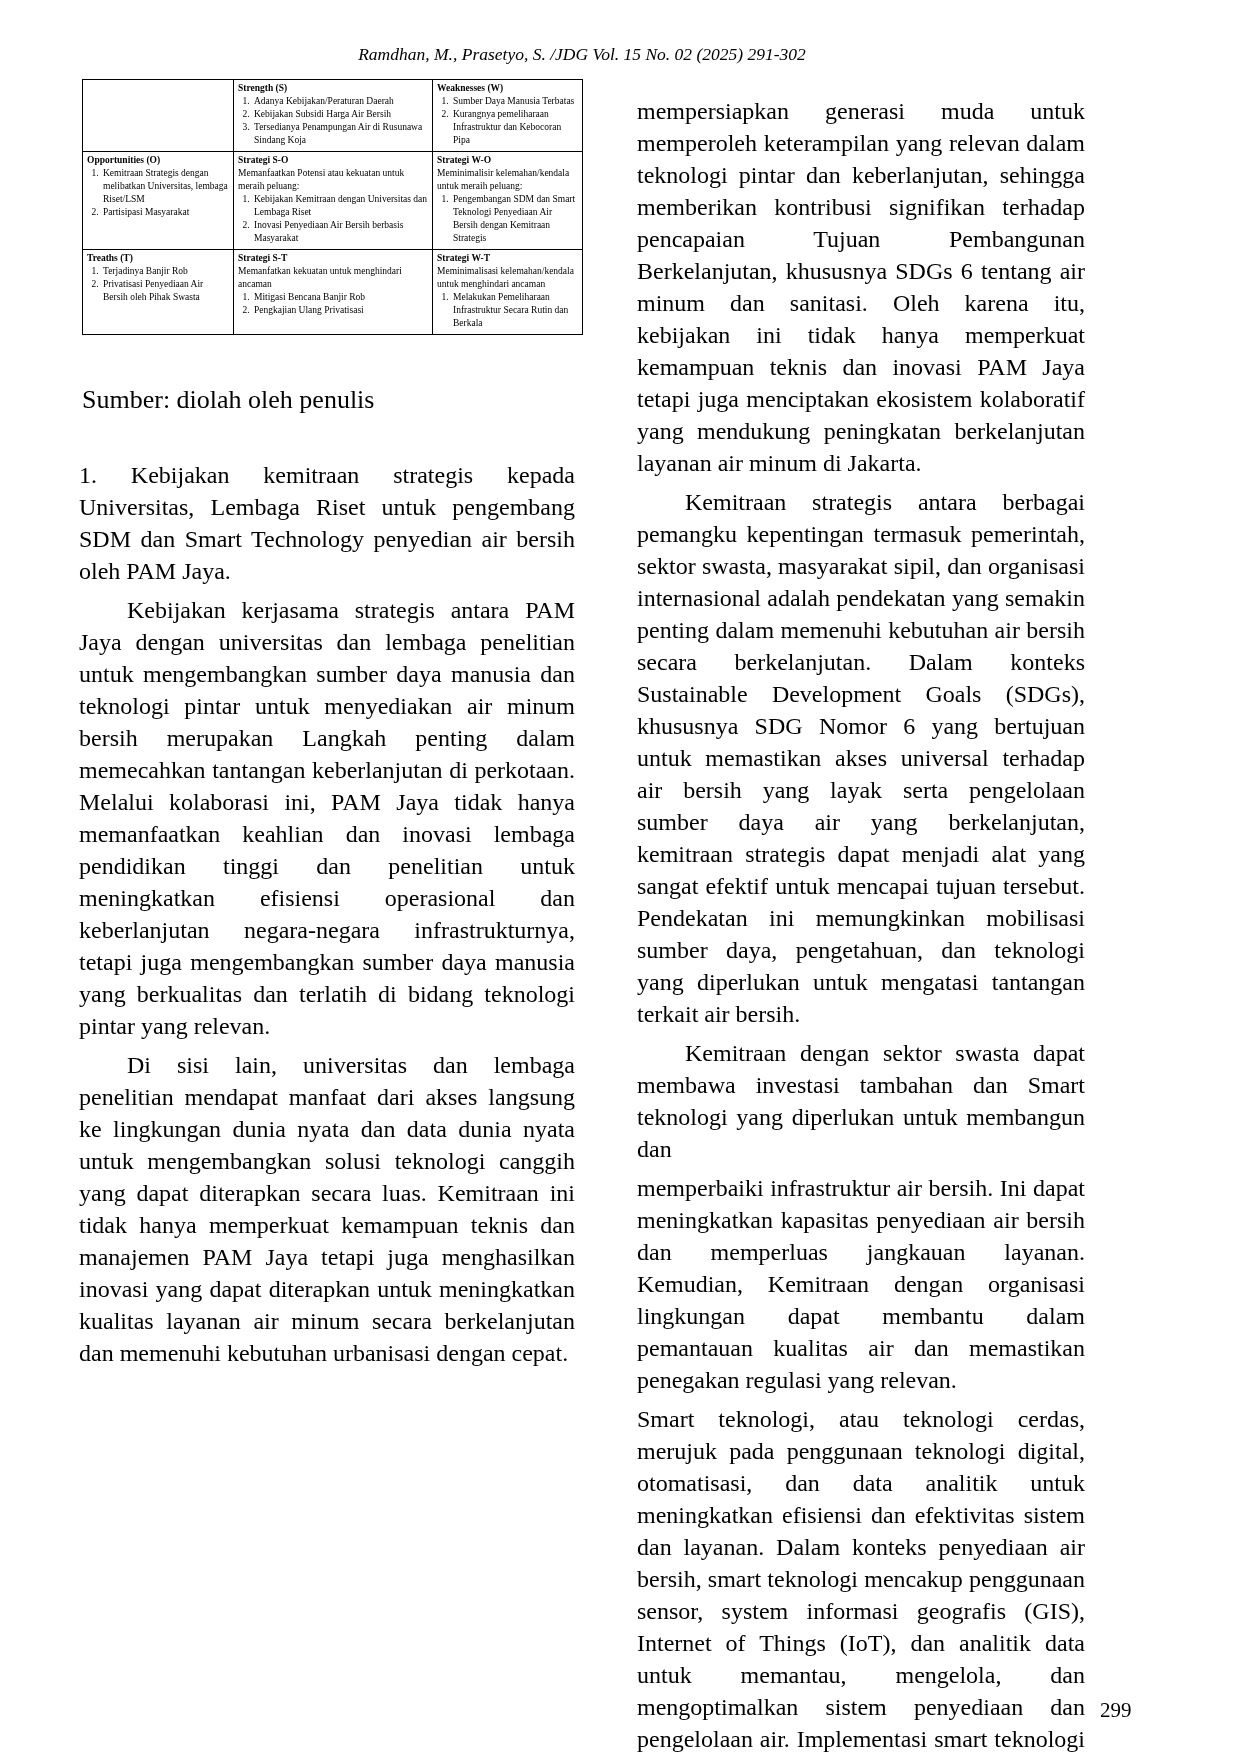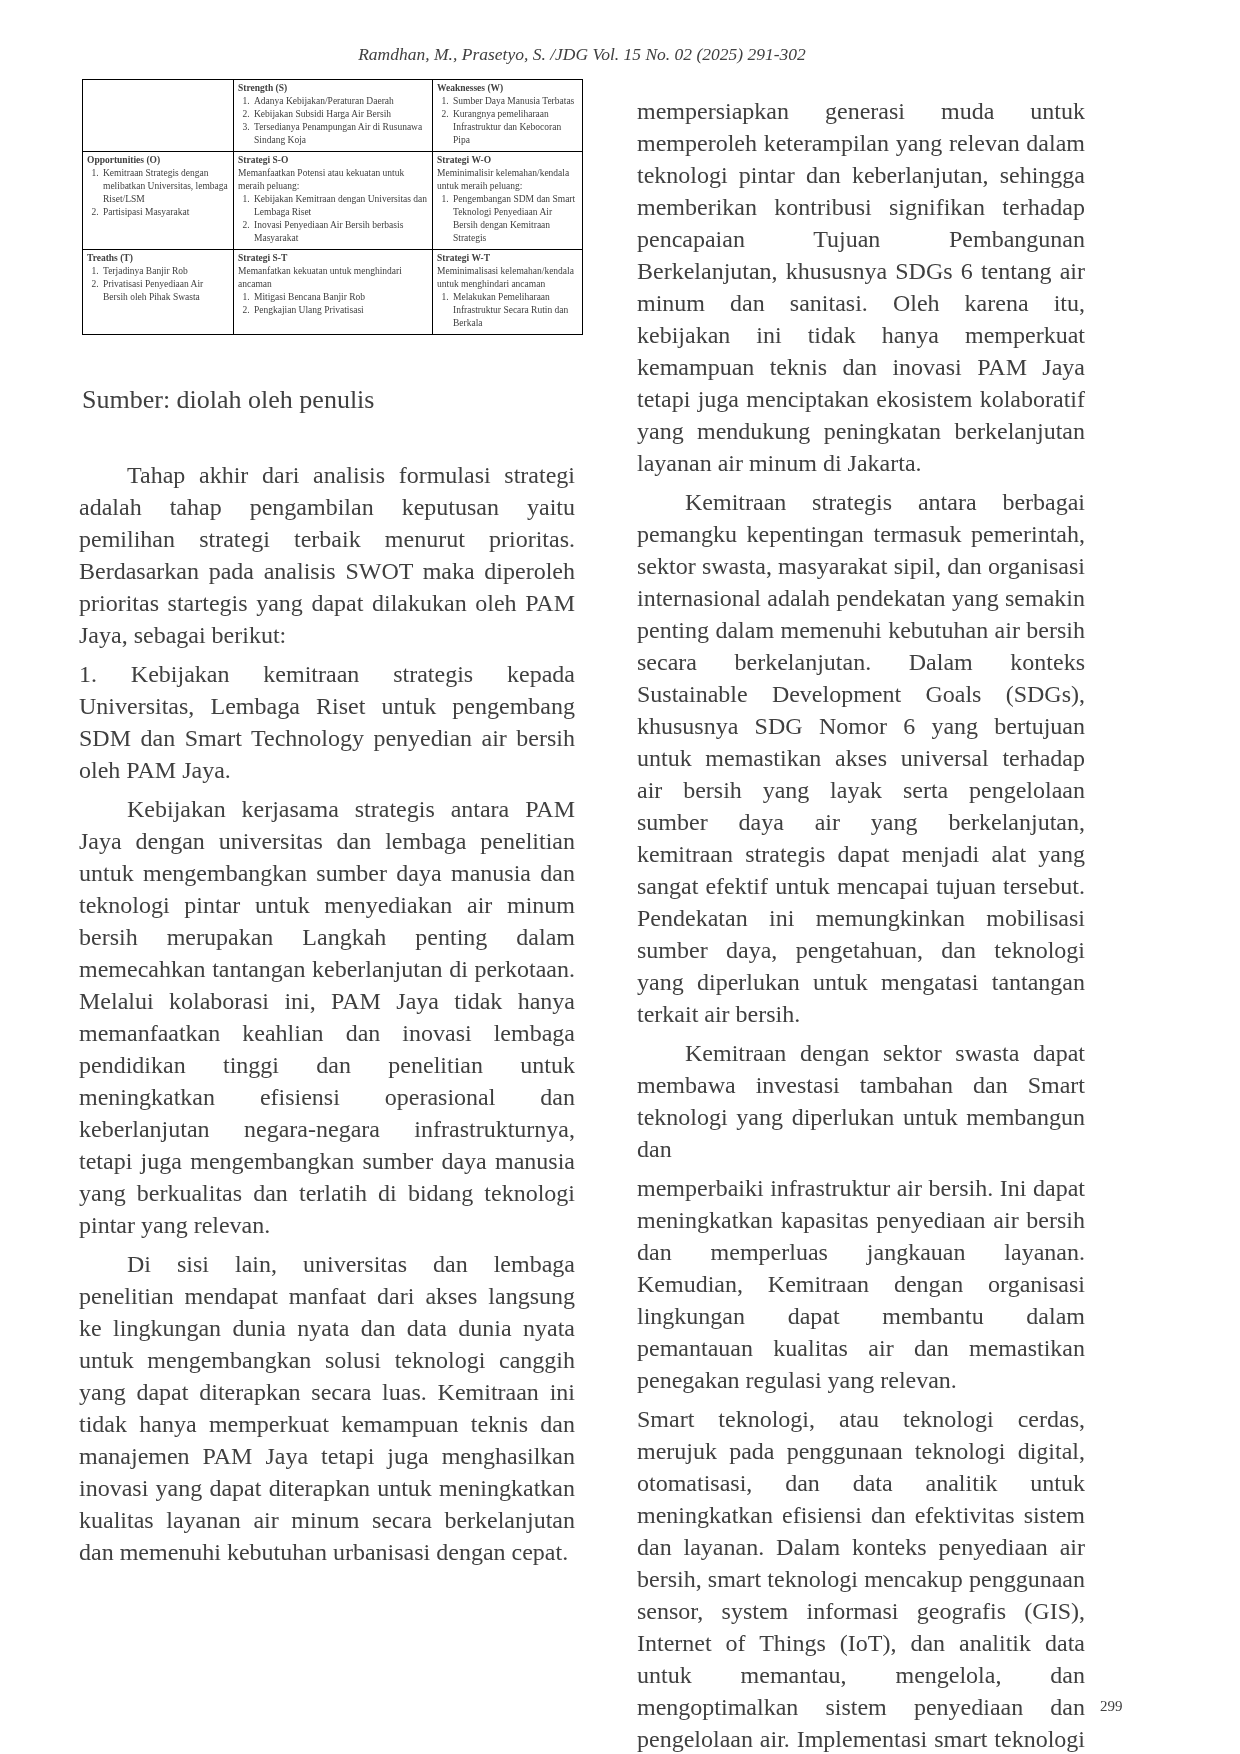--- a/index.html
+++ b/index.html
@@ -1,21 +1,21 @@
 <!DOCTYPE html>
 <html><head>
 <meta charset="utf-8">
 <style>
   html, body { margin: 0; padding: 0; background: #ffffff; }
   .page {
     position: relative;
     width: 1240px;
     height: 1754px;
     background: #ffffff;
-    color: #404040;
+    color: #000000;
     font-family: "Liberation Serif", "DejaVu Serif", serif;
     overflow: hidden;
   }
 
   
   .page-header {
     position: absolute;
     top: 44px;
     left: 72px;
     width: 1020px;
@@ -68,21 +68,21 @@
     line-height: 32px;
     text-align: justify;
   }
   .col p.indent { text-indent: 48px; }
 
   
   .page-number {
     position: absolute;
     left: 1100px;
     top: 1698px;
-    font-size: 15px;
+    font-size: 21px;
   }
 </style>
 </head>
 <body>
 
 <div class="page">
 
   <div class="page-header">Ramdhan, M., Prasetyo, S. /JDG Vol. 15 No. 02 (2025) 291-302</div>
 
   <table class="swot">
@@ -157,21 +157,20 @@
               <li>Melakukan Pemeliharaan Infrastruktur Secara Rutin dan Berkala</li>
             </ol>
       </td>
     </tr>
   </tbody>
     </table>
 
   <div class="table-caption">Sumber: diolah oleh penulis</div>
 
   <div class="col col-left">
-    <p class="indent">Tahap akhir dari analisis formulasi strategi adalah tahap pengambilan keputusan yaitu pemilihan strategi terbaik menurut prioritas. Berdasarkan pada analisis SWOT maka diperoleh prioritas startegis yang dapat dilakukan oleh PAM Jaya, sebagai berikut:</p>
     <p>1. Kebijakan kemitraan strategis kepada Universitas, Lembaga Riset untuk pengembang SDM dan Smart Technology penyedian air bersih oleh PAM Jaya.</p>
     <p class="indent">Kebijakan kerjasama strategis antara PAM Jaya dengan universitas dan lembaga penelitian untuk mengembangkan sumber daya manusia dan teknologi pintar untuk menyediakan air minum bersih merupakan Langkah penting dalam memecahkan tantangan keberlanjutan di perkotaan. Melalui kolaborasi ini, PAM Jaya tidak hanya memanfaatkan keahlian dan inovasi lembaga pendidikan tinggi dan penelitian untuk meningkatkan efisiensi operasional dan keberlanjutan negara-negara infrastrukturnya, tetapi juga mengembangkan sumber daya manusia yang berkualitas dan terlatih di bidang teknologi pintar yang relevan.</p>
     <p class="indent">Di sisi lain, universitas dan lembaga penelitian mendapat manfaat dari akses langsung ke lingkungan dunia nyata dan data dunia nyata untuk mengembangkan solusi teknologi canggih yang dapat diterapkan secara luas. Kemitraan ini tidak hanya memperkuat kemampuan teknis dan manajemen PAM Jaya tetapi juga menghasilkan inovasi yang dapat diterapkan untuk meningkatkan kualitas layanan air minum secara berkelanjutan dan memenuhi kebutuhan urbanisasi dengan cepat.</p>
   </div>
 
   <div class="col col-right">
     <p>mempersiapkan generasi muda untuk memperoleh keterampilan yang relevan dalam teknologi pintar dan keberlanjutan, sehingga memberikan kontribusi signifikan terhadap pencapaian Tujuan Pembangunan Berkelanjutan, khususnya SDGs 6 tentang air minum dan sanitasi. Oleh karena itu, kebijakan ini tidak hanya memperkuat kemampuan teknis dan inovasi PAM Jaya tetapi juga menciptakan ekosistem kolaboratif yang mendukung peningkatan berkelanjutan layanan air minum di Jakarta.</p>
     <p class="indent">Kemitraan strategis antara berbagai pemangku kepentingan termasuk pemerintah, sektor swasta, masyarakat sipil, dan organisasi internasional adalah pendekatan yang semakin penting dalam memenuhi kebutuhan air bersih secara berkelanjutan. Dalam konteks Sustainable Development Goals (SDGs), khususnya SDG Nomor 6 yang bertujuan untuk memastikan akses universal terhadap air bersih yang layak serta pengelolaan sumber daya air yang berkelanjutan, kemitraan strategis dapat menjadi alat yang sangat efektif untuk mencapai tujuan tersebut. Pendekatan ini memungkinkan mobilisasi sumber daya, pengetahuan, dan teknologi yang diperlukan untuk mengatasi tantangan terkait air bersih.</p>
     <p class="indent">Kemitraan dengan sektor swasta dapat membawa investasi tambahan dan Smart teknologi yang diperlukan untuk membangun dan</p>
     <p>memperbaiki infrastruktur air bersih. Ini dapat meningkatkan kapasitas penyediaan air bersih dan memperluas jangkauan layanan. Kemudian, Kemitraan dengan organisasi lingkungan dapat membantu dalam pemantauan kualitas air dan memastikan penegakan regulasi yang relevan.</p>

